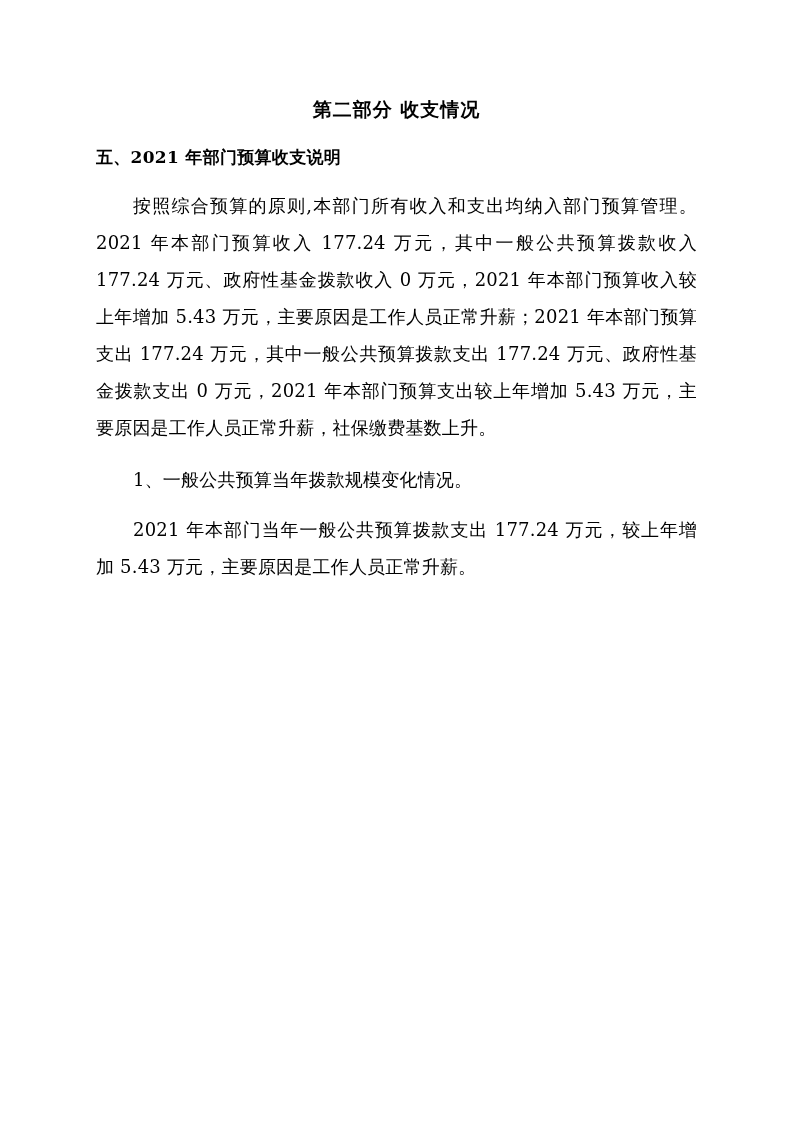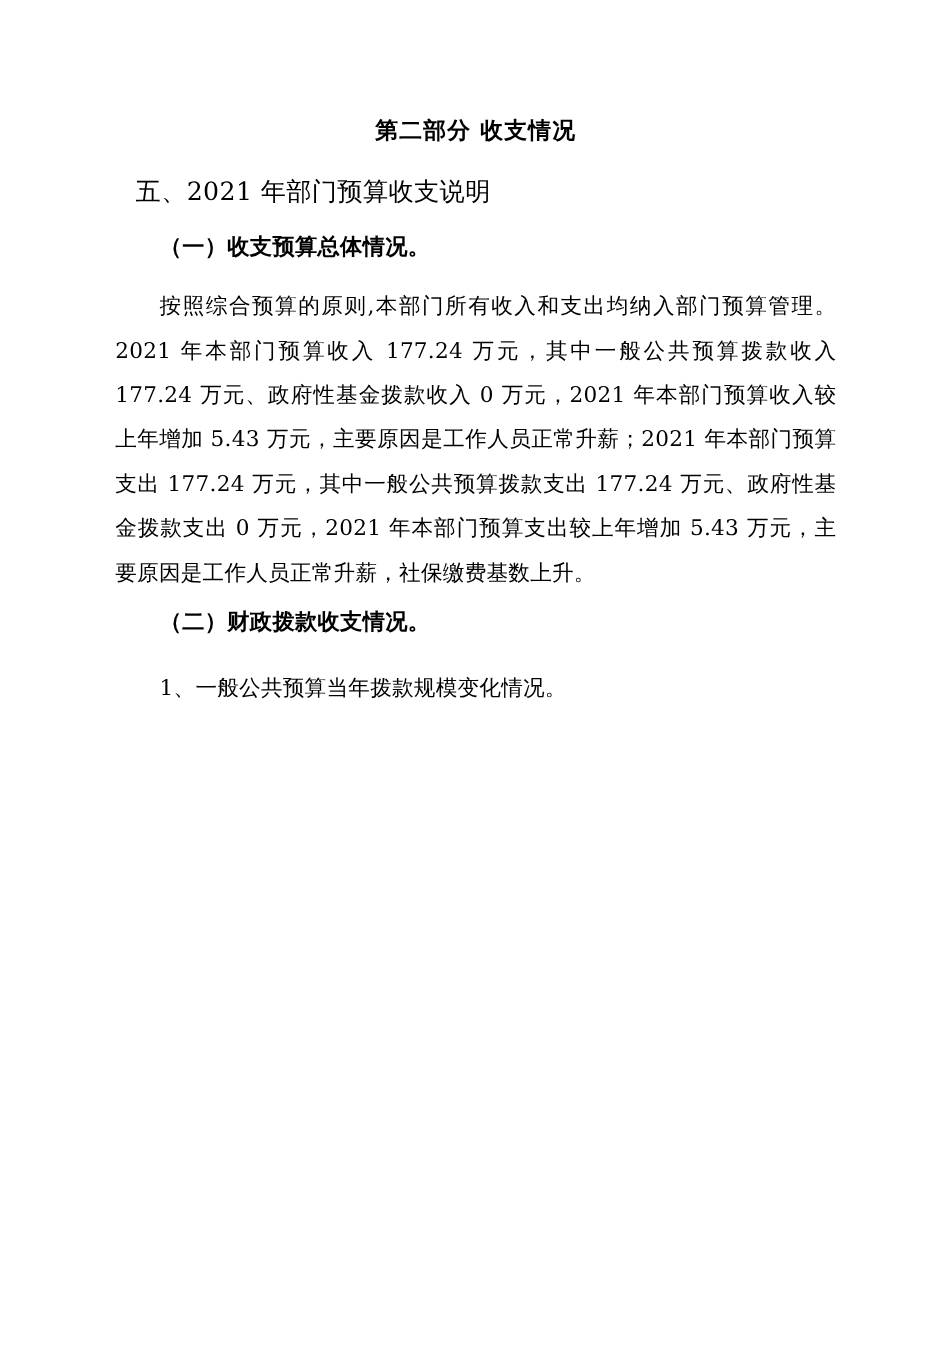--- a/index.html
+++ b/index.html
@@ -23,23 +23,23 @@
   }
   .doc-title {
     text-align: center;
     font-size: 19px;
     font-weight: bold;
     letter-spacing: 1px;
     margin: 0 0 21px 0;
     line-height: 1.5;
   }
   .heading-1 {
-    font-size: 21px;
-    font-weight: normal;
-    margin: 0 0 17px 17px;
+    font-size: 17px;
+    font-weight: bold;
+    margin: 0 0 17px 0;
     line-height: 1.5;
     letter-spacing: 0.3px;
   }
   .heading-2 {
     font-size: 18.5px;
     font-weight: bold;
     margin: 0 0 16px 0;
     text-indent: 37px;
     line-height: 1.5;
     letter-spacing: 0.3px;
@@ -60,24 +60,23 @@
 </style>
 </head>
 <body>
 
 <div class="page">
 
   <div class="doc-title">第二部分  收支情况</div>
 
   <div class="heading-1">五、2021 年部门预算收支说明</div>
 
-  <div class="heading-2">（一）收支预算总体情况。</div>
   <div class="para">按照综合预算的原则,本部门所有收入和支出均纳入部门预算管理。2021 年本部门预算收入 177.24 万元，其中一般公共预算拨款收入 177.24 万元、政府性基金拨款收入 0 万元，2021 年本部门预算收入较上年增加 5.43 万元，主要原因是工作人员正常升薪；2021 年本部门预算支出 177.24 万元，其中一般公共预算拨款支出 177.24 万元、政府性基金拨款支出 0 万元，2021 年本部门预算支出较上年增加 5.43 万元，主要原因是工作人员正常升薪，社保缴费基数上升。</div>
 
   <div class="spacer-sm"></div>
 
-  <div class="heading-2">（二）财政拨款收支情况。</div>
 
   <div class="spacer-sm"></div>
 
   <div class="para sub">1、一般公共预算当年拨款规模变化情况。</div>
+  <div class="para">2021 年本部门当年一般公共预算拨款支出 177.24 万元，较上年增加 5.43 万元，主要原因是工作人员正常升薪。</div>
 
 </div>
 
 </body></html>

